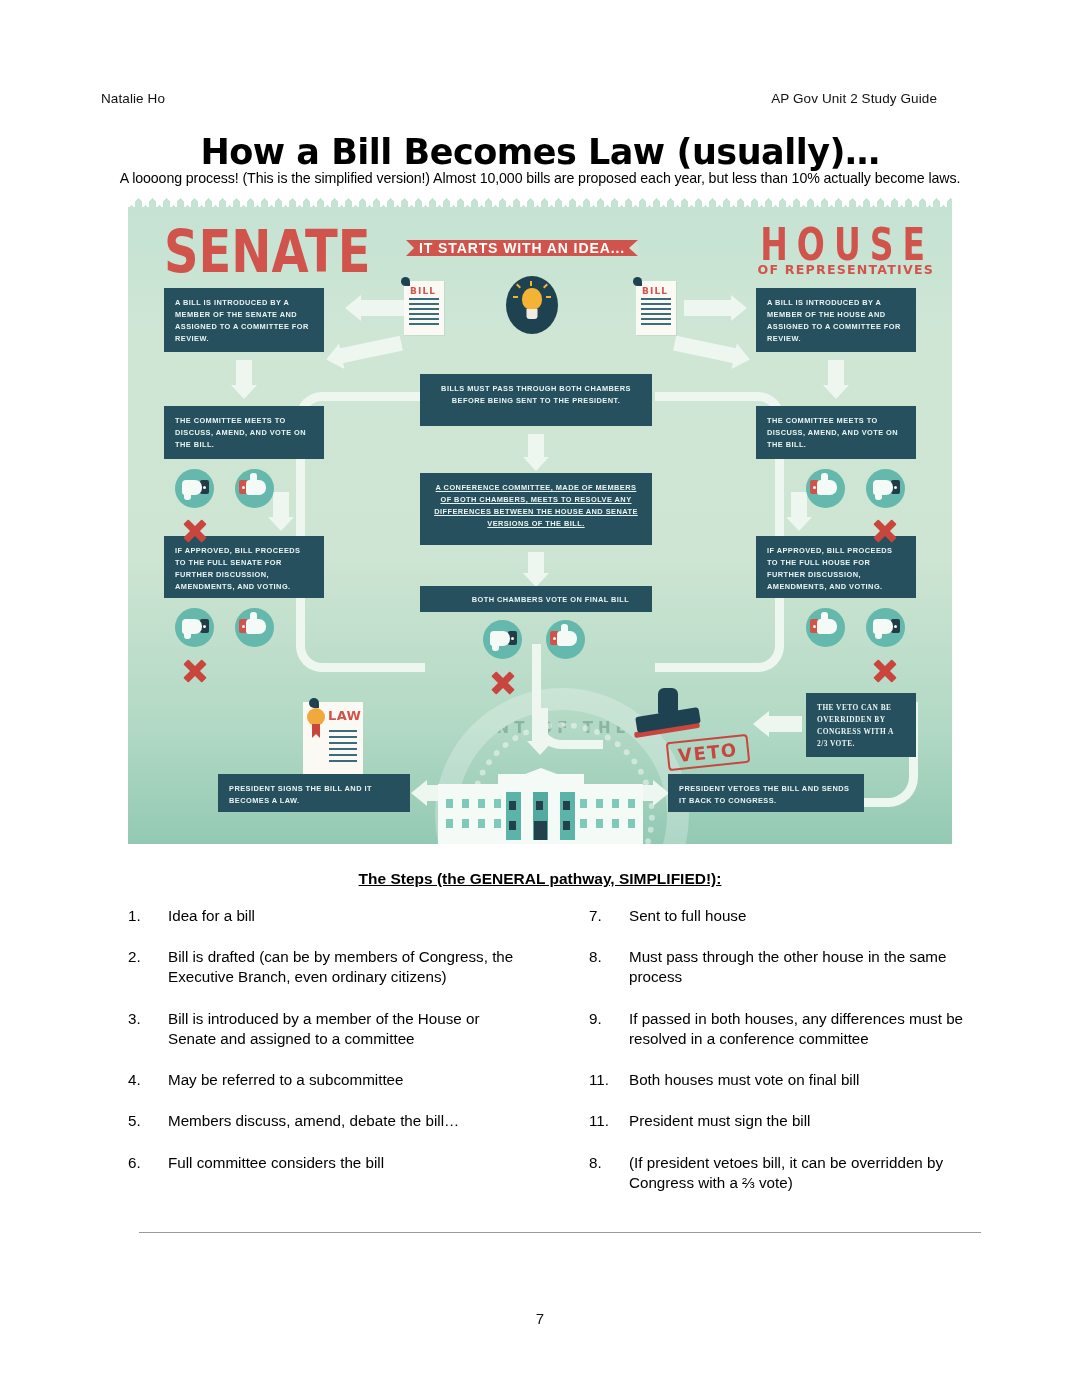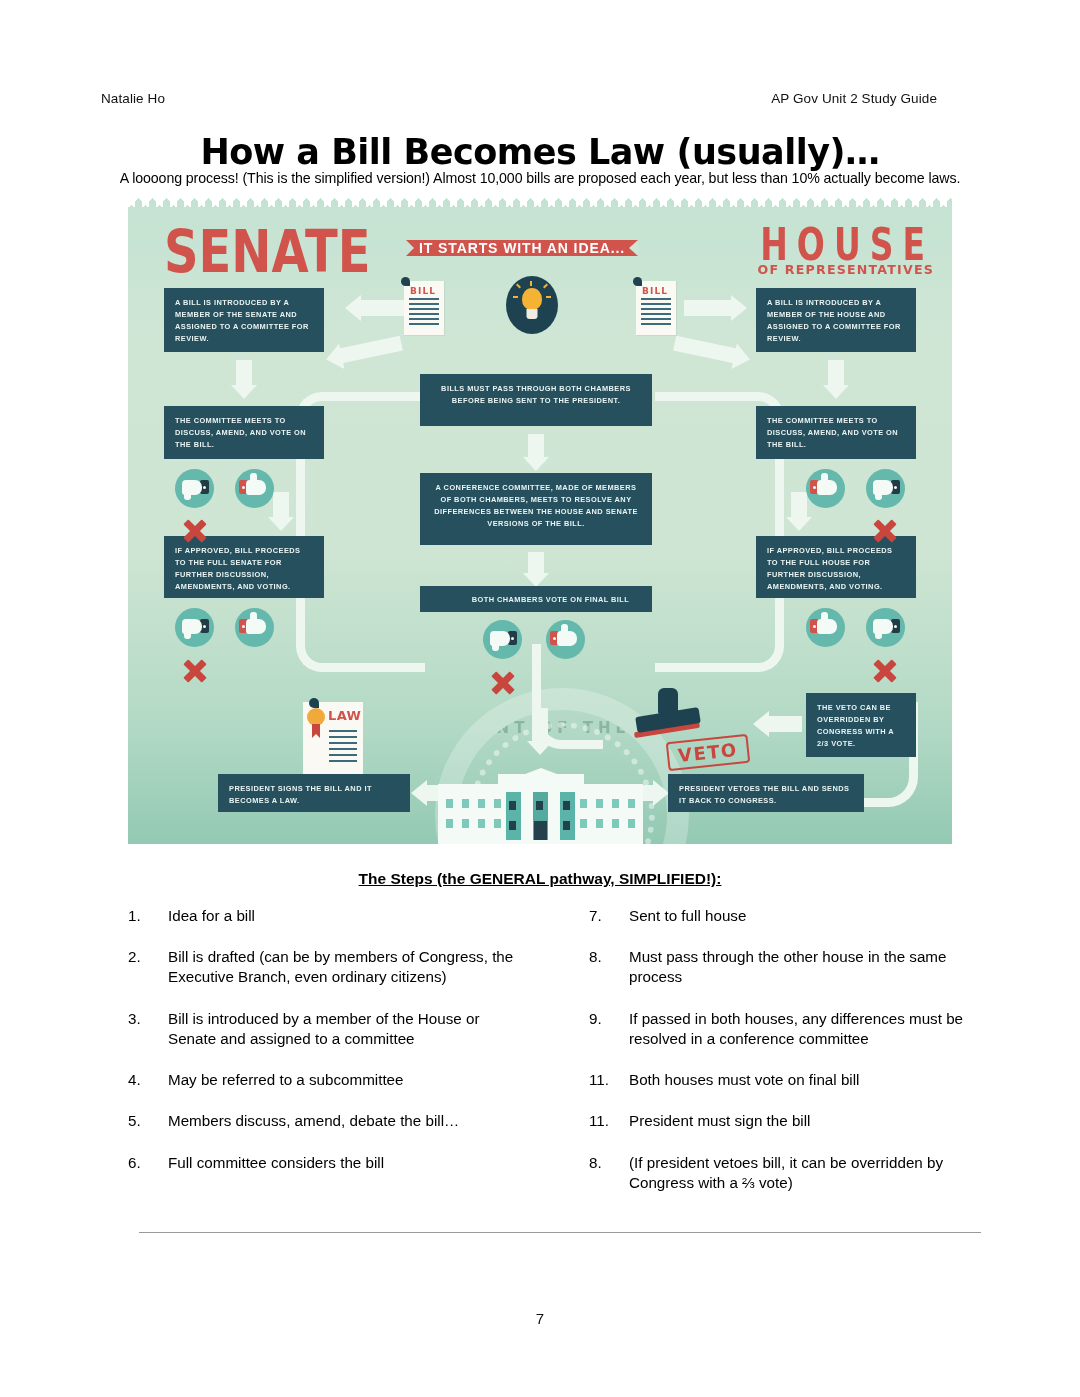--- a/index.html
+++ b/index.html
@@ -457,21 +457,21 @@
 
     <div class="box" style="left:36px;  top:92px;  width:160px; height:64px;">A BILL IS INTRODUCED BY A MEMBER OF THE SENATE AND ASSIGNED TO A COMMITTEE FOR REVIEW.</div>
     <div class="box" style="left:36px;  top:210px; width:160px; height:53px;">THE COMMITTEE MEETS TO DISCUSS, AMEND, AND VOTE ON THE BILL.</div>
     <div class="box" style="left:36px;  top:340px; width:160px; height:62px;">IF APPROVED, BILL PROCEEDS TO THE FULL SENATE FOR FURTHER DISCUSSION, AMENDMENTS, AND VOTING.</div>
 
     <div class="box" style="right:36px; top:92px;  width:160px; height:64px;">A BILL IS INTRODUCED BY A MEMBER OF THE HOUSE AND ASSIGNED TO A COMMITTEE FOR REVIEW.</div>
     <div class="box" style="right:36px; top:210px; width:160px; height:53px;">THE COMMITTEE MEETS TO DISCUSS, AMEND, AND VOTE ON THE BILL.</div>
     <div class="box" style="right:36px; top:340px; width:160px; height:62px;">IF APPROVED, BILL PROCEEDS TO THE FULL HOUSE FOR FURTHER DISCUSSION, AMENDMENTS, AND VOTING.</div>
 
     <div class="box center" style="left:292px; top:178px; width:232px; height:52px;">BILLS MUST PASS THROUGH BOTH CHAMBERS BEFORE BEING SENT TO THE PRESIDENT.</div>
-    <div class="box center" style="left:292px; top:277px; width:232px; height:72px;">A CONFERENCE COMMITTEE, MADE OF MEMBERS OF BOTH CHAMBERS, MEETS TO RESOLVE ANY DIFFERENCES BETWEEN THE HOUSE AND SENATE VERSIONS OF THE BILL.</div>
+    <div class="box center" style="left:292px; top:277px; width:232px; height:72px;text-decoration:underline;">A CONFERENCE COMMITTEE, MADE OF MEMBERS OF BOTH CHAMBERS, MEETS TO RESOLVE ANY DIFFERENCES BETWEEN THE HOUSE AND SENATE VERSIONS OF THE BILL.</div>
     <div class="box center" style="left:292px; top:390px; width:232px; height:26px; padding-top:8px;padding-left:40px;">BOTH CHAMBERS VOTE ON FINAL BILL</div>
 
     <div class="arr arr-down" style="left:108px; top:164px; width:16px; height:26px;"></div>
     <div class="arr arr-down" style="left:145px; top:296px; width:16px; height:26px;"></div>
     <div class="arr arr-down" style="right:108px;top:164px; width:16px; height:26px;"></div>
     <div class="arr arr-down" style="right:145px;top:296px; width:16px; height:26px;"></div>
     <div class="arr arr-down" style="left:400px; top:238px; width:16px; height:24px;"></div>
     <div class="arr arr-down" style="left:400px; top:356px; width:16px; height:22px;"></div>
 
     <div class="arr arr-left" style="left:212px; top:146px; width:62px; height:15px; transform:rotate(-12deg);"></div>
@@ -608,21 +608,21 @@
       <div class="lines"></div>
     </div>
 
     <div class="stamp-handle"></div>
     <div class="stamp-base"></div>
     <div class="stamp-pad"></div>
     <div class="veto-box">VETO</div>
 
     <div class="box" style="left:540px; top:578px; width:196px; height:38px;">PRESIDENT VETOES THE BILL AND SENDS IT BACK TO CONGRESS.</div>
     <div class="box" style="left:90px; top:578px; width:192px; height:38px;">PRESIDENT SIGNS THE BILL AND IT BECOMES A LAW.</div>
-    <div class="box" style="right:36px; top:497px; width:110px; height:64px;">THE VETO CAN BE OVERRIDDEN BY CONGRESS WITH A 2/3 VOTE.</div>
+    <div class="box" style="right:36px; top:497px; width:110px; height:64px;font-family:Liberation Serif, serif;">THE VETO CAN BE OVERRIDDEN BY CONGRESS WITH A 2/3 VOTE.</div>
 
     <div class="arr arr-left" style="left:298px; top:589px; width:44px; height:16px;"></div>
     <div class="arr arr-right" style="left:486px; top:589px; width:40px; height:16px;"></div>
     <div class="arr arr-left" style="right:150px; top:520px; width:34px; height:16px;"></div>
   </div>
 
   <div class="steps-head">The Steps (the GENERAL pathway, SIMPLIFIED!):</div>
 
   <div class="steps-wrap">
     <div class="steps-col">

